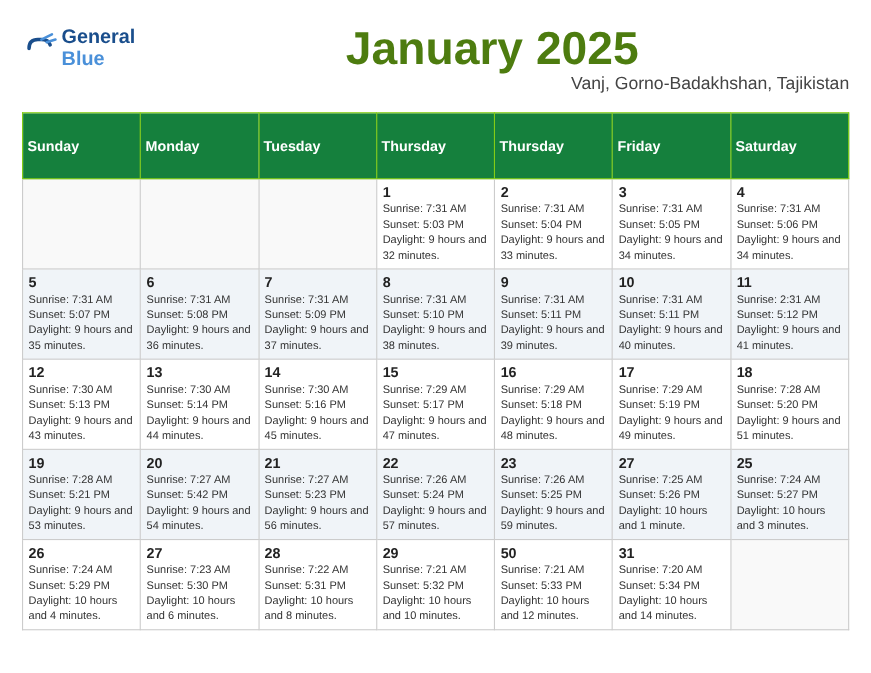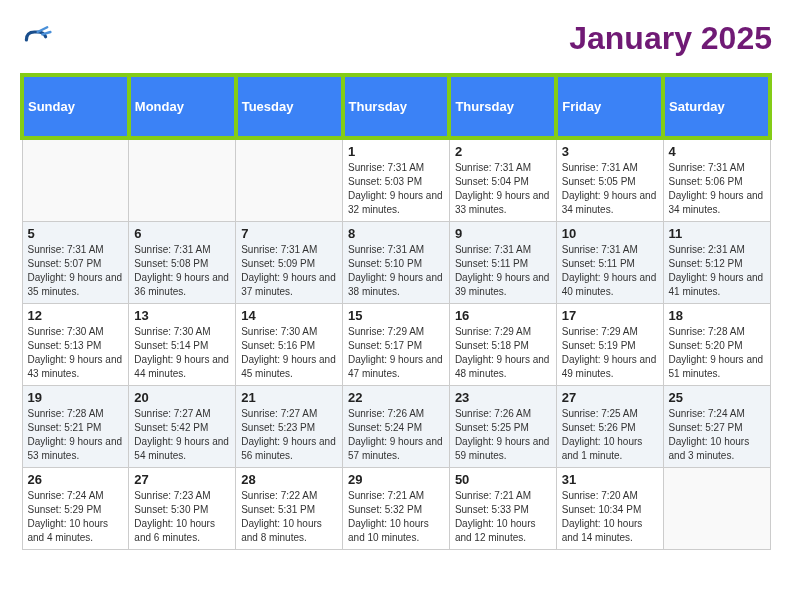--- a/index.html
+++ b/index.html
@@ -8,23 +8,24 @@
       background: #fff;
       width: 792px;
       min-height: 612px;
       padding: 20px;
     }
     .header {
       text-align: right;
       margin-bottom: 8px;
     }
     .header .title {
-      font-size: 32px;
+      font-size: 42px;
       font-weight: bold;
-      color: #701a75;
+      color: #4d7c0f;
+      text-align: center;
     }
     .header .subtitle {
       font-size: 16px;
       color: #444;
     }
     .logo {
       display: flex;
       align-items: center;
       float: left;
       margin-top: 4px;
@@ -44,26 +45,26 @@
       margin-right: 4px;
     }
     .clearfix::after { content: ''; display: block; clear: both; }
 
     .calendar {
       width: 100%;
       border-collapse: collapse;
       margin-top: 8px;
     }
     .calendar th {
-      background-color: #3b82f6;
+      background-color: #15803d;
       color: #fff;
       font-size: 13px;
       padding: 22px 4px;
       text-align: left;
-      border: 4px solid #84cc16;
+      border: 1px solid #84cc16;
     }
     .calendar td {
       border: 1px solid #ccc;
       vertical-align: top;
       padding: 4px 5px;
       font-size: 10.5px;
       color: #222;
       width: calc(100% / 7);
       min-height: 80px;
       background: #fff;
@@ -90,23 +91,28 @@
 <body>
 
 <div class="clearfix">
   <div class="logo">
     <svg class="logo-icon" viewBox="0 0 40 40">
       <rect width="40" height="40" fill="none"></rect>
       <path d="M8 20 Q8 10 18 10 L22 10 Q30 10 32 16" stroke="#1a4e8c" stroke-width="4" fill="none" stroke-linecap="round"></path>
       <path d="M22 10 L34 4" stroke="#4a90d9" stroke-width="3" fill="none" stroke-linecap="round"></path>
       <path d="M28 13 L38 10" stroke="#4a90d9" stroke-width="3" fill="none" stroke-linecap="round"></path>
     </svg>
+    <div class="logo-text">
+      <div>General</div>
+      <div><span>Blue</span></div>
+    </div>
   </div>
   <div class="header">
     <div class="title">January 2025</div>
+    <div class="subtitle">Vanj, Gorno-Badakhshan, Tajikistan</div>
   </div>
 </div>
 
 <table class="calendar">
   <thead>
     <tr>
 
     <th>Sunday</th>
         <th>Monday</th>
         <th>Tuesday</th>
@@ -305,19 +311,19 @@
         </td>
         <td>
           <span class="day-num">50</span>
           <div class="day-info">Sunrise: 7:21 AM
 Sunset: 5:33 PM
 Daylight: 10 hours and 12 minutes.</div>
         </td>
         <td>
           <span class="day-num">31</span>
           <div class="day-info">Sunrise: 7:20 AM
-Sunset: 10:34 PM
+Sunset: 5:34 PM
 Daylight: 10 hours and 14 minutes.</div>
         </td>
         <td class="empty"></td>
       </tr>
     </tbody>
 </table>
 
 </body></html>

